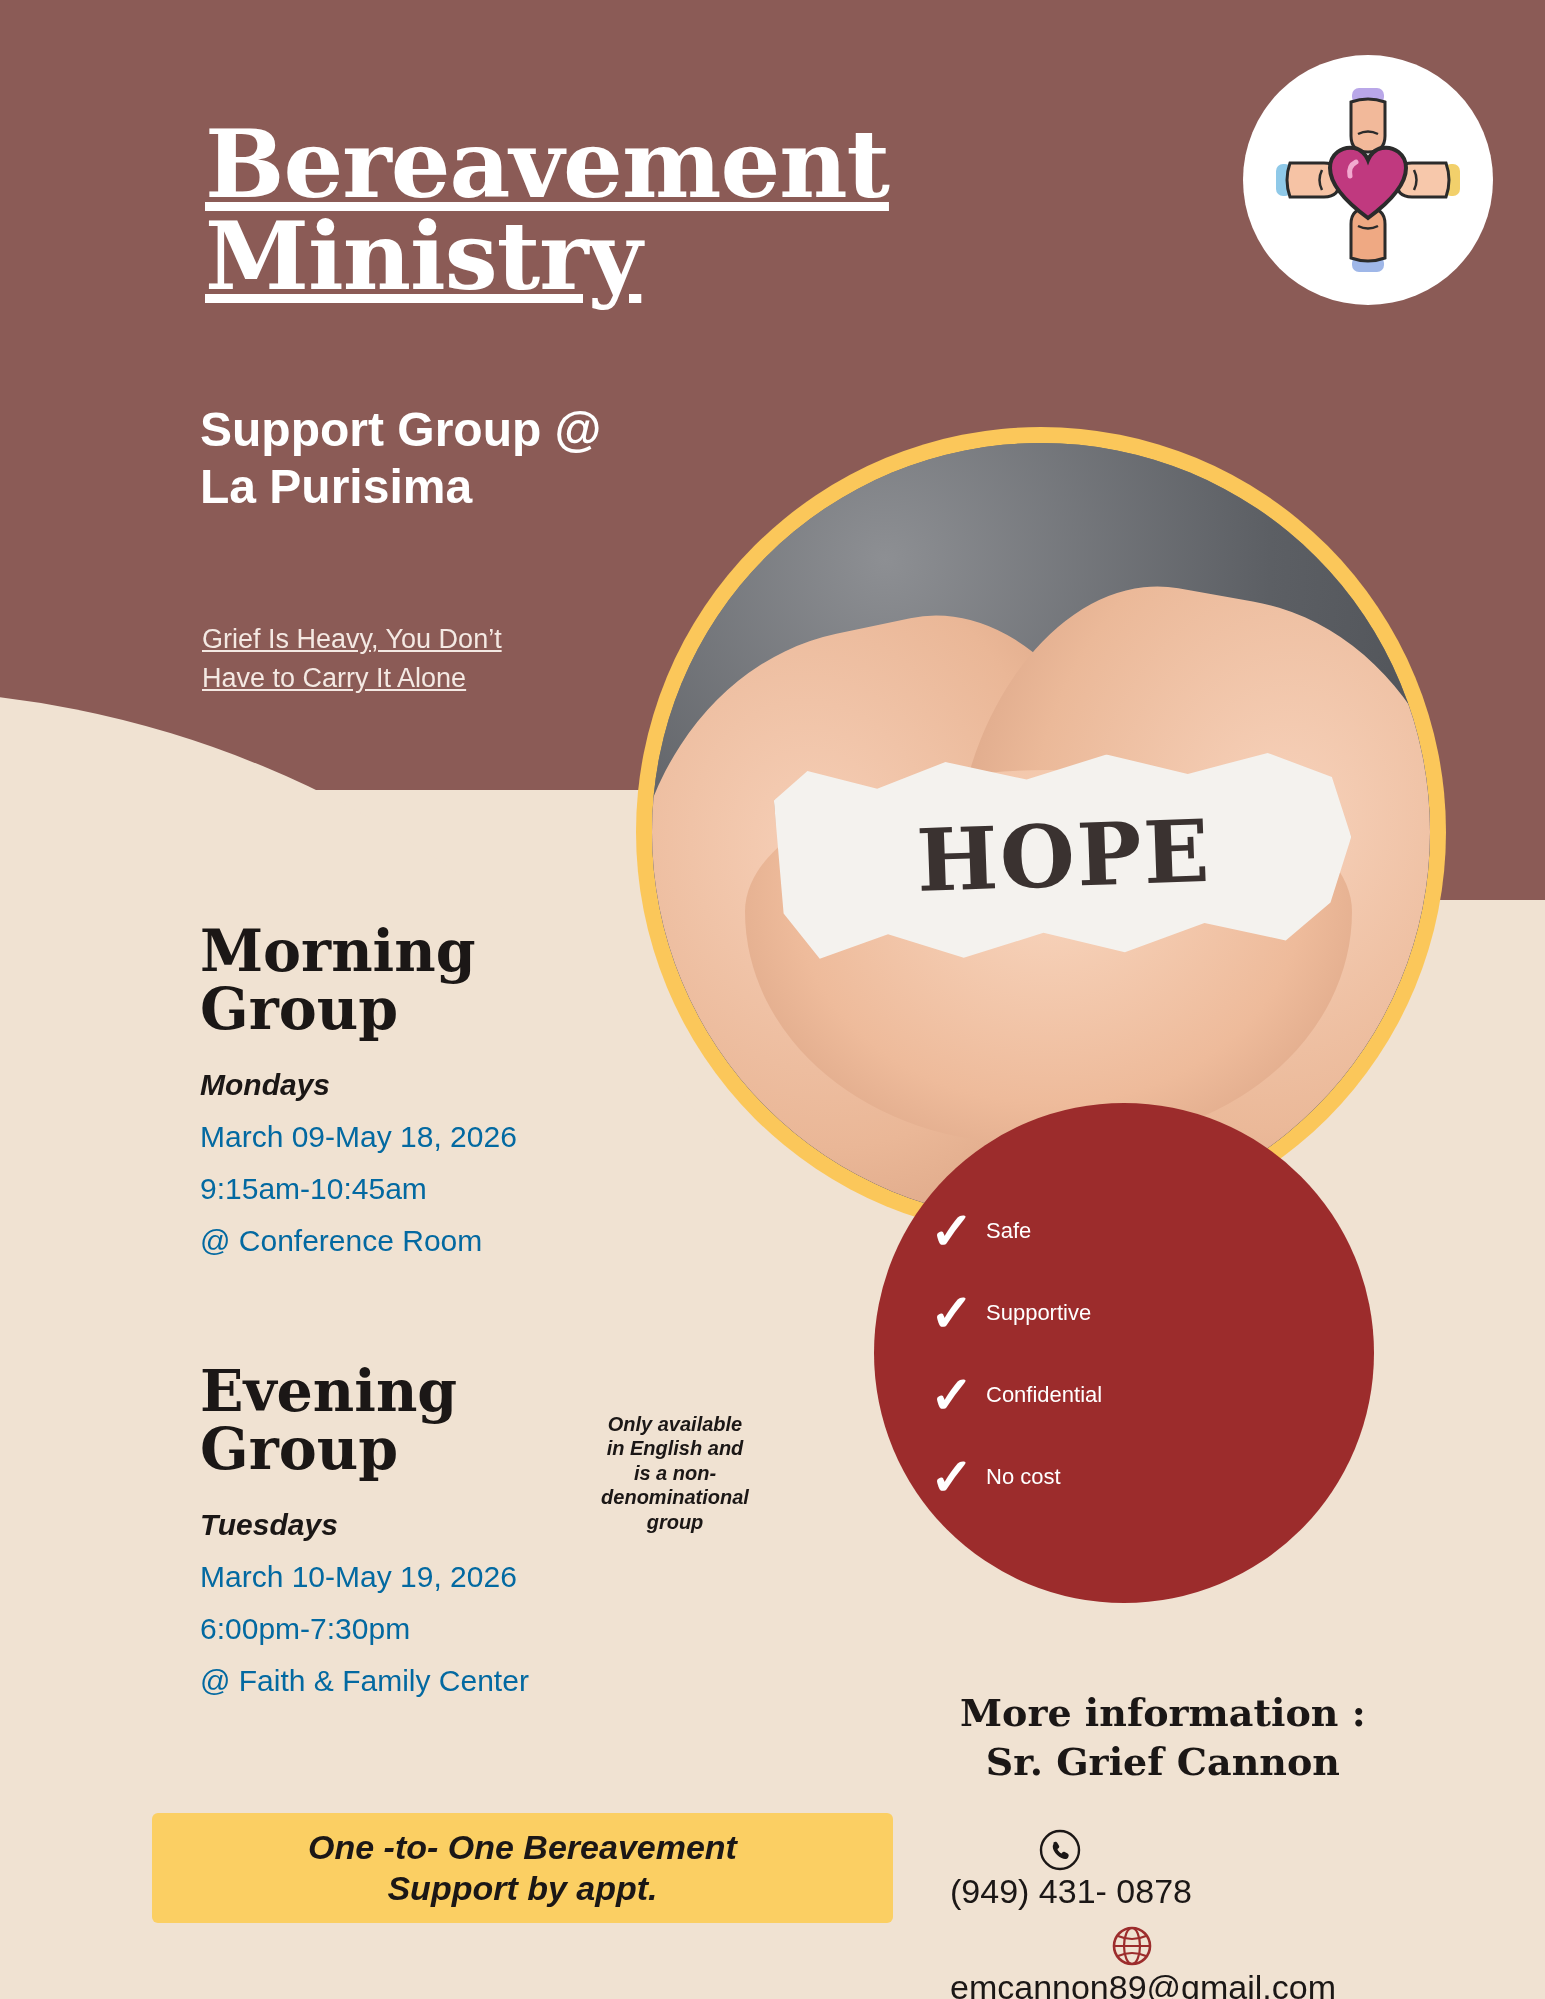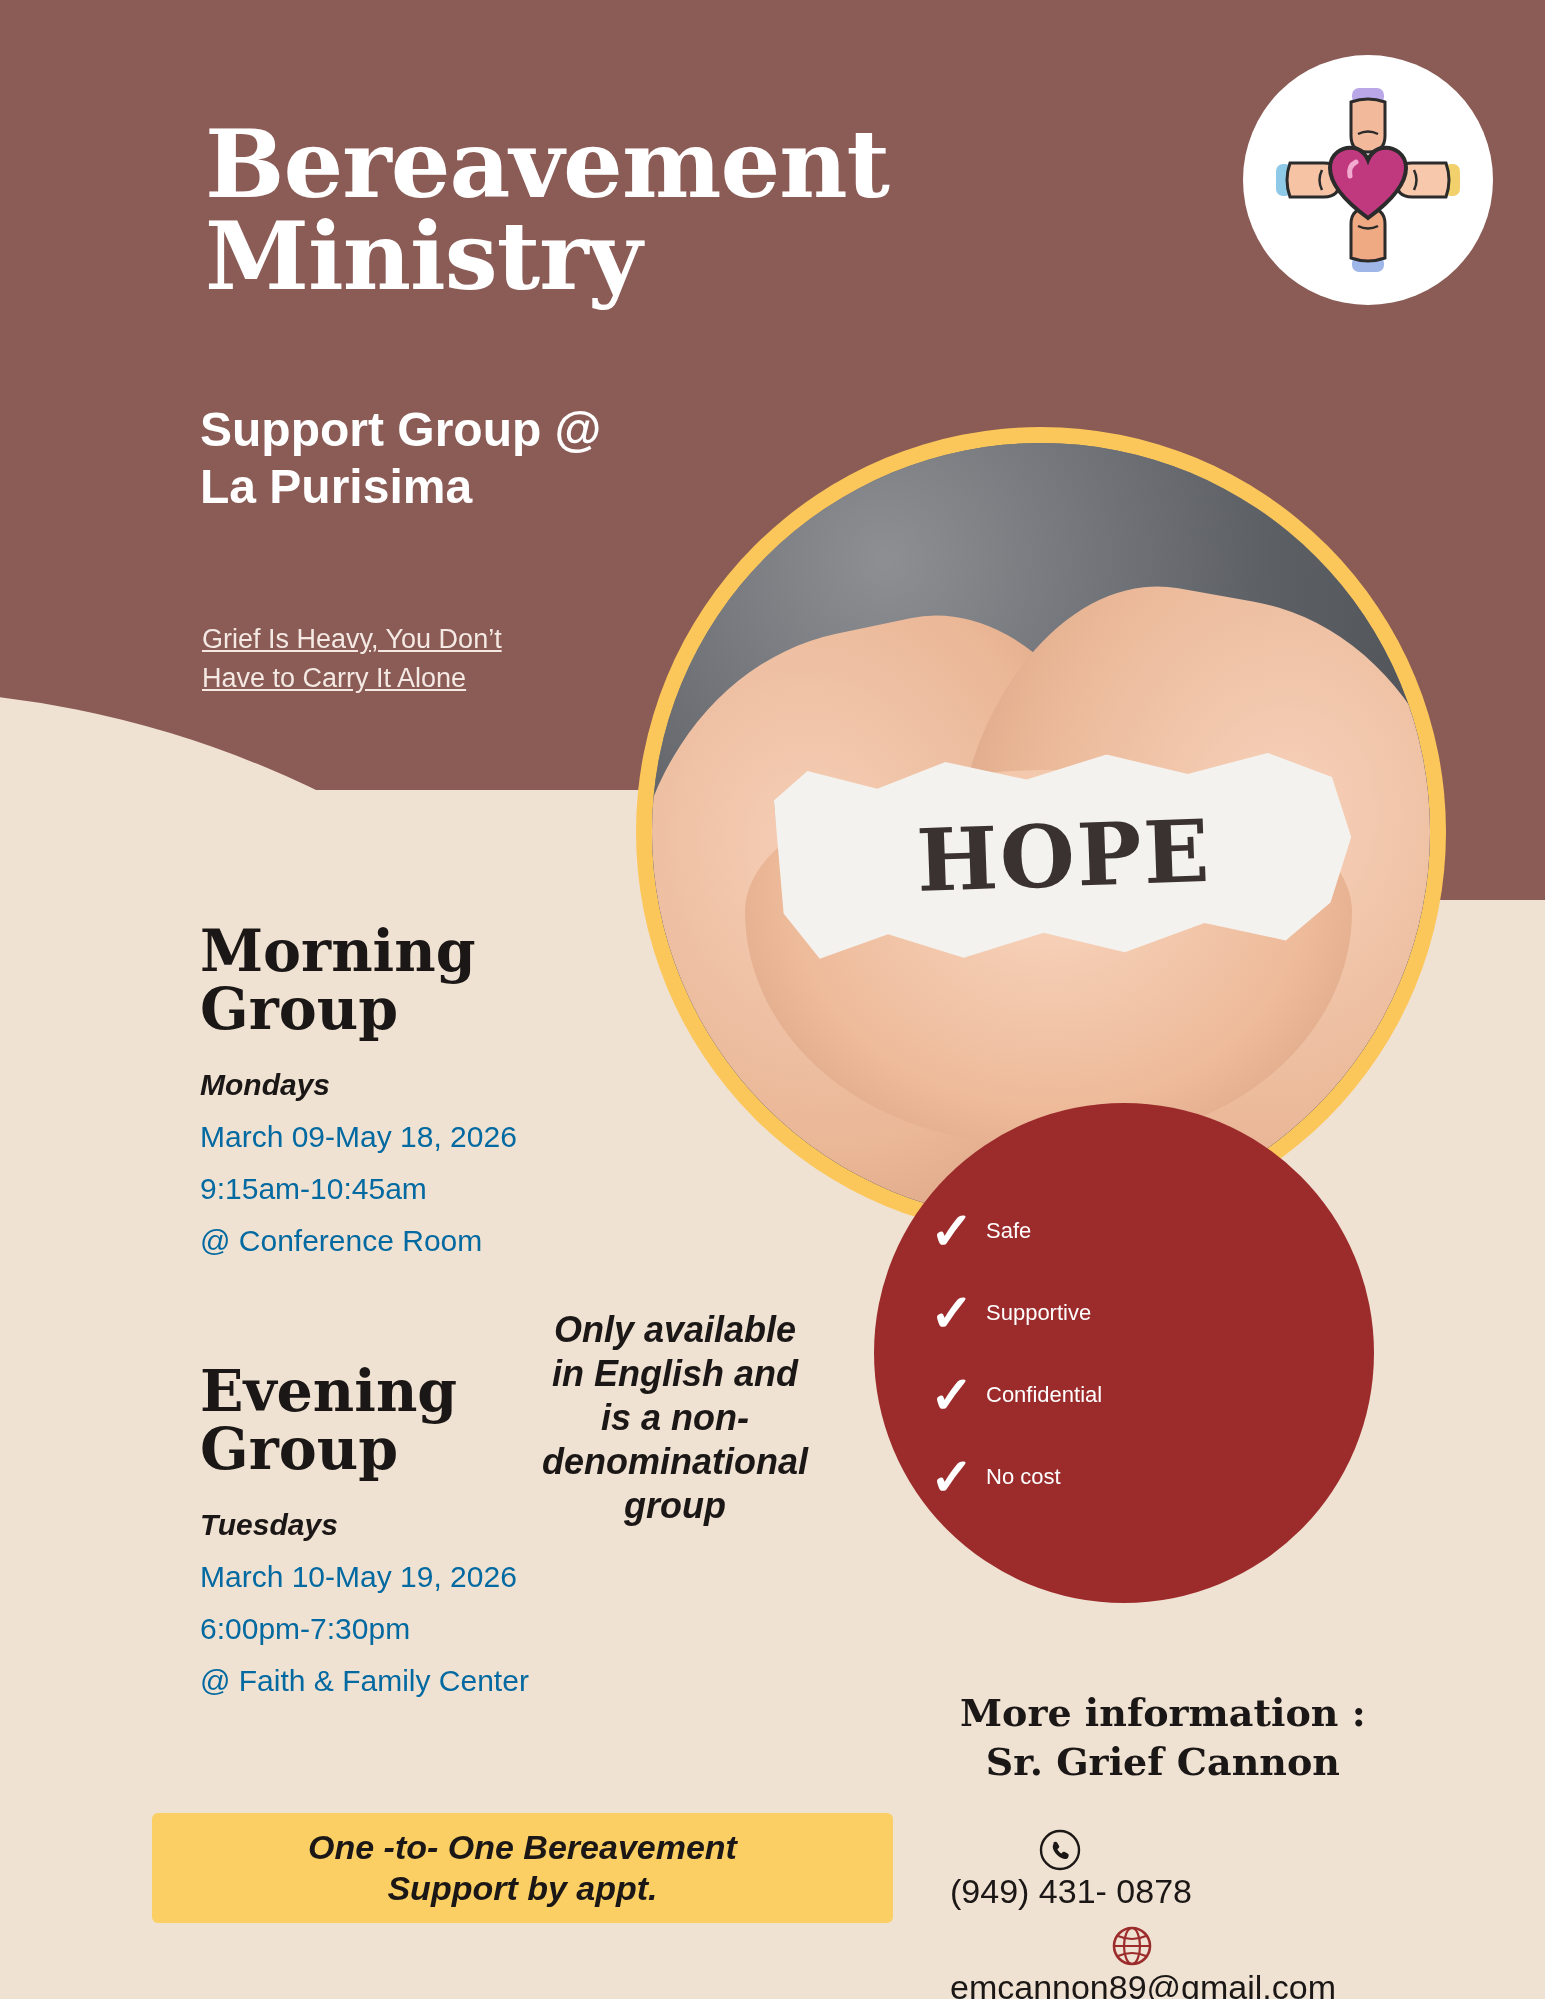--- a/index.html
+++ b/index.html
@@ -67,20 +67,21 @@
     left: 205px;
     top: 118px;
     z-index: 6;
     color: #ffffff;
     font-family: "DejaVu Serif", serif;
     font-weight: bold;
     font-size: 94px;
     line-height: 0.98;
     letter-spacing: -1px;
     white-space: pre-line;
+    text-decoration: underline;
   }
   .subtitle {
     position: absolute;
     left: 200px;
     top: 402px;
     z-index: 6;
     color: #ffffff;
     font-family: "Liberation Sans", sans-serif;
     font-weight: bold;
     font-size: 48px;
@@ -254,26 +255,26 @@
     margin-top: 18px;
     color: #0369a1;
   }
 
   #morning-group { left: 200px; top: 922px; }
   #evening-group { left: 200px; top: 1362px; }
 
   .note {
     position: absolute;
     left: 540px;
-    top: 1308px;
+    top: 1412px;
     width: 270px;
     z-index: 9;
     font-weight: bold;
     font-style: italic;
-    font-size: 36px;
+    font-size: 20px;
     line-height: 1.22;
     text-align: center;
     color: #1b1716;
     white-space: pre-line;
   }
 
   
   .appt-banner {
     position: absolute;
     left: 152px;

